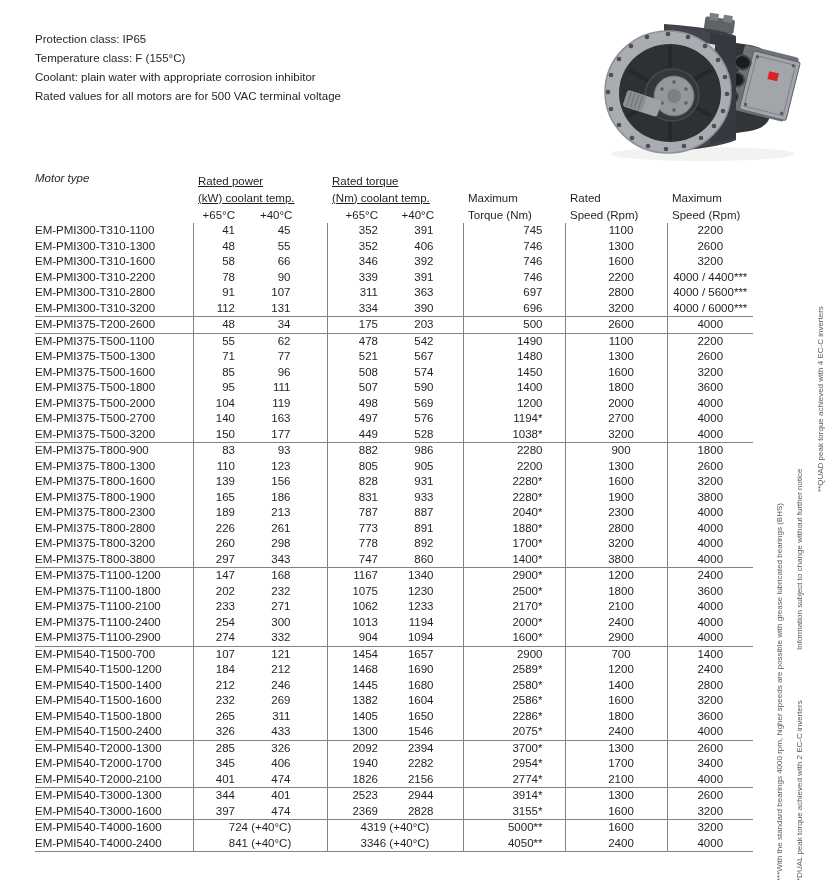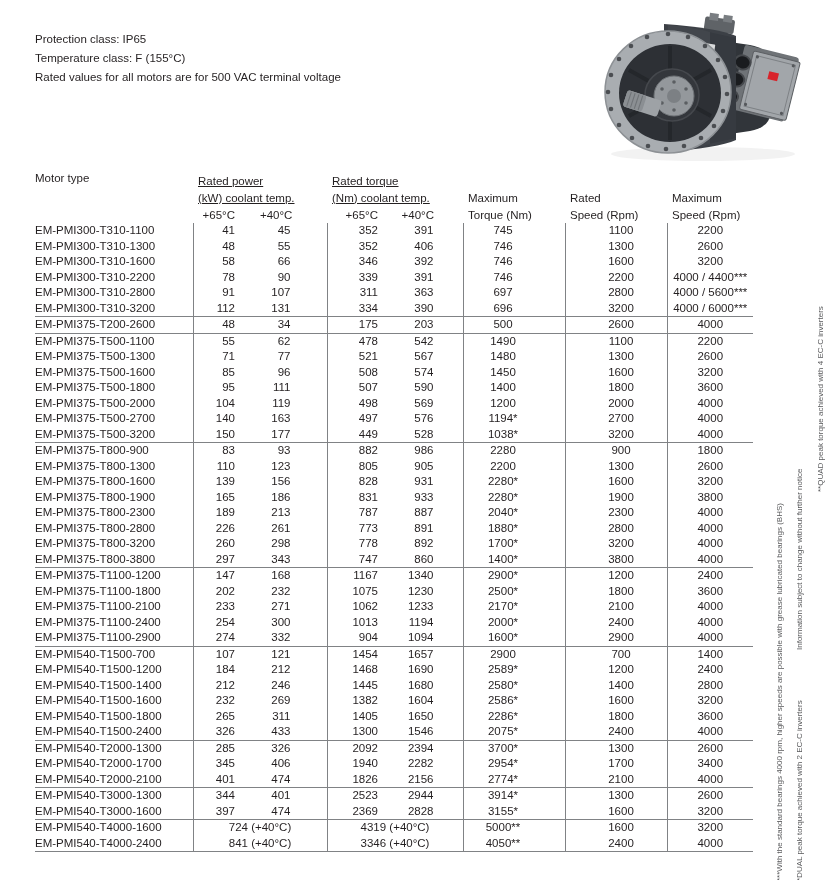--- a/index.html
+++ b/index.html
@@ -9,47 +9,48 @@
   }
   
   .notes { position:absolute; left:35px; top:30px; font-size:11.5px; line-height:19px; }
   
   .motor { position:absolute; left:598px; top:12px; width:215px; height:155px; }
   
   .spec { position:absolute; left:35px; top:172px; }
   table { border-collapse:collapse; table-layout:fixed; width:718px; }
   th, td { margin:0; padding:0; font-size:11.5px; font-weight:normal; line-height:1; overflow:hidden; white-space:nowrap; }
   thead th { height:15px; vertical-align:bottom; padding-bottom:2px; text-align:left; }
-  thead .h-motor { vertical-align:top; padding-top:1px; }
+  thead .h-motor { vertical-align:top; padding-top:1px;font-style:italic; }
   thead .grp { padding-left:5px;text-decoration:underline; }
   thead .h-sub { padding-left:5px; }
   tbody td { height:15.5px; border-bottom:0; }
   .b-r { border-right:1px solid #808285; }
   tr.group-end td { border-bottom:1px solid #808285; }
   .c-model { text-align:left; }
   .c-p65 { text-align:right; padding-right:25px; }
   .c-p40 { text-align:right; padding-right:36px; }
   .c-t65 { text-align:right; padding-right:13px; }
   .c-t40 { text-align:right; padding-right:29px; }
   .c-merged { text-align:center; }
-  .c-maxt { text-align:center; padding-right:22px; }
+  .c-maxt { text-align:right; padding-right:22px; }
   .c-rs   { text-align:center; padding-right:12px;padding-left:22px; }
   .c-ms   { text-align:center; }
   
   .vnote { position:absolute; transform-origin:0 0; transform:rotate(-90deg);
            font-size:8px; color:#58595b; white-space:nowrap; line-height:11px; }
 </style>
 </head>
 <body>
 
 <div class="page">
 
   <div class="notes">
     <div>Protection class: IP65</div>
     <div>Temperature class: F (155°C)</div>
+    <div>Coolant: plain water with appropriate corrosion inhibitor</div>
     <div>Rated values for all motors are for 500 VAC terminal voltage</div>
   </div>
 
   <svg class="motor" viewBox="0 0 215 155">
 
     <ellipse cx="105" cy="142" rx="92" ry="7" fill="#000000" opacity="0.05"></ellipse>
 
     <path d="M105 26 L152 33 Q172 37 172 50 L172 102 Q172 115 152 119 L105 126 Z" fill="#31353a"></path>
 
     <g transform="rotate(14 165 72)">

